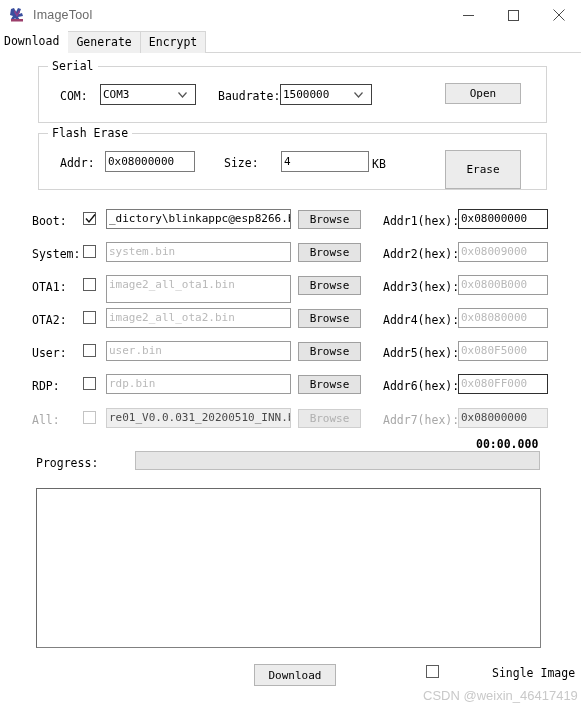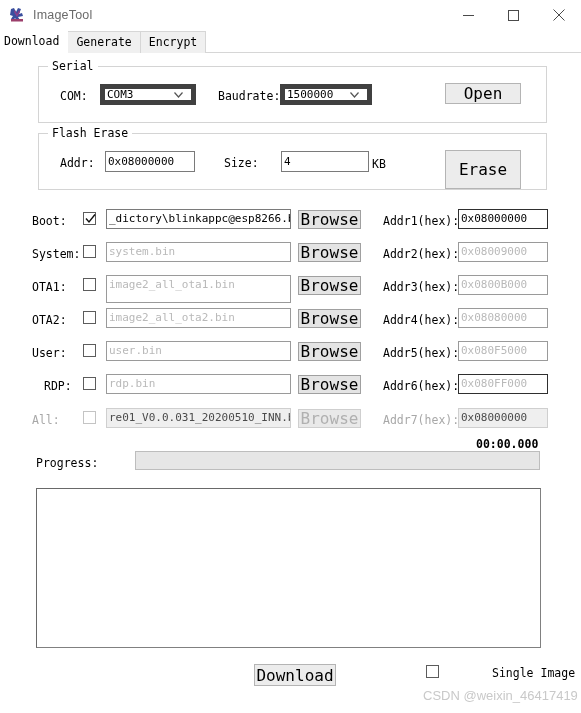--- a/index.html
+++ b/index.html
@@ -132,21 +132,21 @@
   .textbox.disabled {
     background: #efefef;
     border-color: #cfcfcf;
     color: #4a4a4a;
   }
   .textbox.strong { border-color: #2f2f2f; }
 
   .combo {
     position: absolute;
     box-sizing: border-box;
-    border: 5px solid #404040;
+    border: 1px solid #404040;
     background: #ffffff;
     font-size: 11px;
     line-height: 18px;
     padding: 0 2px;
     display: flex;
     align-items: center;
     justify-content: space-between;
   }
   .combo .arrow {
     width: 14px;
@@ -156,21 +156,21 @@
     color: #4a4a4a;
     margin-right: 4px;
   }
 
   .btn {
     position: absolute;
     box-sizing: border-box;
     background: #e4e4e4;
     border: 1px solid #a0a0a0;
     font-family: "DejaVu Sans Mono", monospace;
-    font-size: 16px;
+    font-size: 11px;
     display: flex;
     align-items: center;
     justify-content: center;
     color: #000;
     cursor: default;
   }
   .btn.light { background: #ececec; border-color: #b4b4b4; }
   .btn.disabled { background: #e9e9e9; border-color: #cfcfcf; color: #b0b0b0; }
 
   .chk {
@@ -326,21 +326,21 @@
 <div class="lbl" style="left:383px; top:313px;">Addr4(hex):</div>
 <div class="textbox placeholder" style="left:458px; top:308px; width:90px; height:20px; line-height:18px;">0x08080000</div>
 
 <div class="lbl" style="left:32px; top:346px;">User:</div>
 <div class="chk" style="left:83px; top:344px;"></div>
 <div class="textbox placeholder" style="left:106px; top:341px; width:185px; height:20px; line-height:18px;">user.bin</div>
 <div class="btn" style="left:298px; top:342px; width:63px; height:19px;">Browse</div>
 <div class="lbl" style="left:383px; top:346px;">Addr5(hex):</div>
 <div class="textbox placeholder" style="left:458px; top:341px; width:90px; height:20px; line-height:18px;">0x080F5000</div>
 
-<div class="lbl" style="left:44px; top:379px;">RDP:</div>
+<div class="lbl" style="left:32px; top:379px;">RDP:</div>
 <div class="chk" style="left:83px; top:377px;"></div>
 <div class="textbox placeholder" style="left:106px; top:374px; width:185px; height:20px; line-height:18px;">rdp.bin</div>
 <div class="btn" style="left:298px; top:375px; width:63px; height:19px;">Browse</div>
 <div class="lbl" style="left:383px; top:379px;">Addr6(hex):</div>
 <div class="textbox placeholder strong" style="left:458px; top:374px; width:90px; height:20px; line-height:18px;">0x080FF000</div>
 
 <div class="lbl dim" style="left:32px; top:413px;">All:</div>
 <div class="chk disabled" style="left:83px; top:411px;"></div>
 <div class="textbox disabled" style="left:106px; top:408px; width:185px; height:20px; line-height:18px;">re01_V0.0.031_20200510_INN.bin</div>
 <div class="btn disabled" style="left:298px; top:409px; width:63px; height:19px;">Browse</div>

